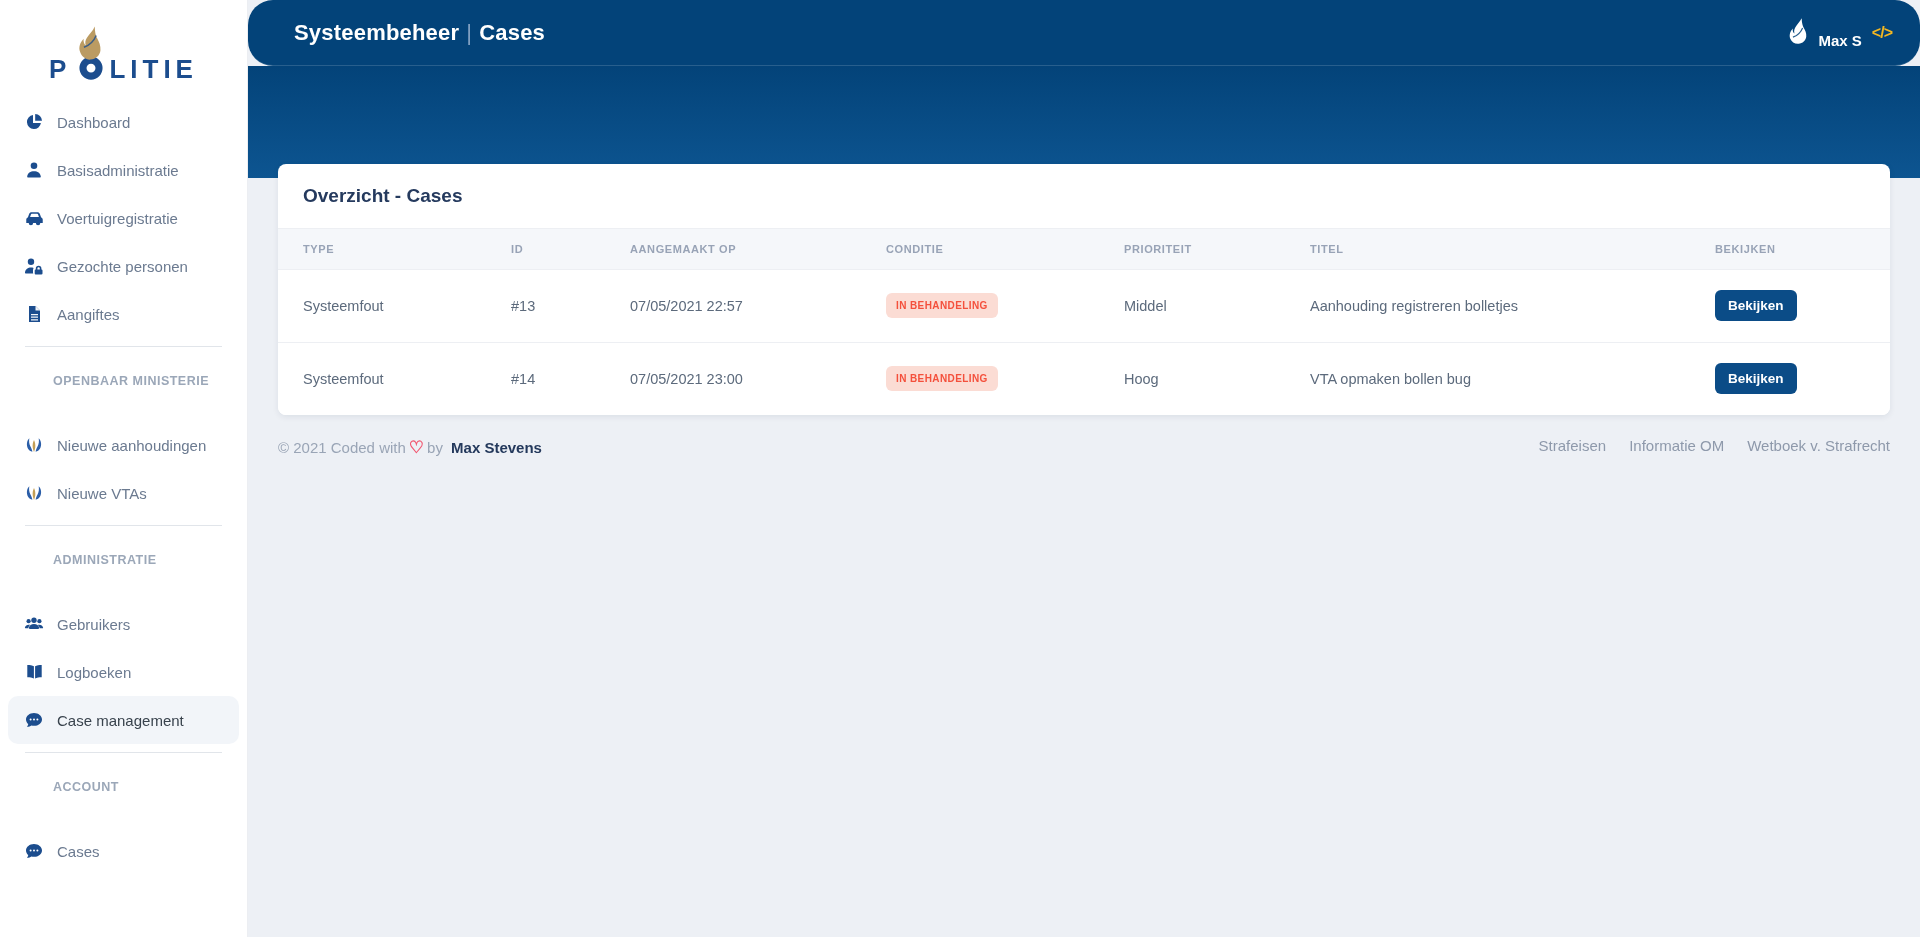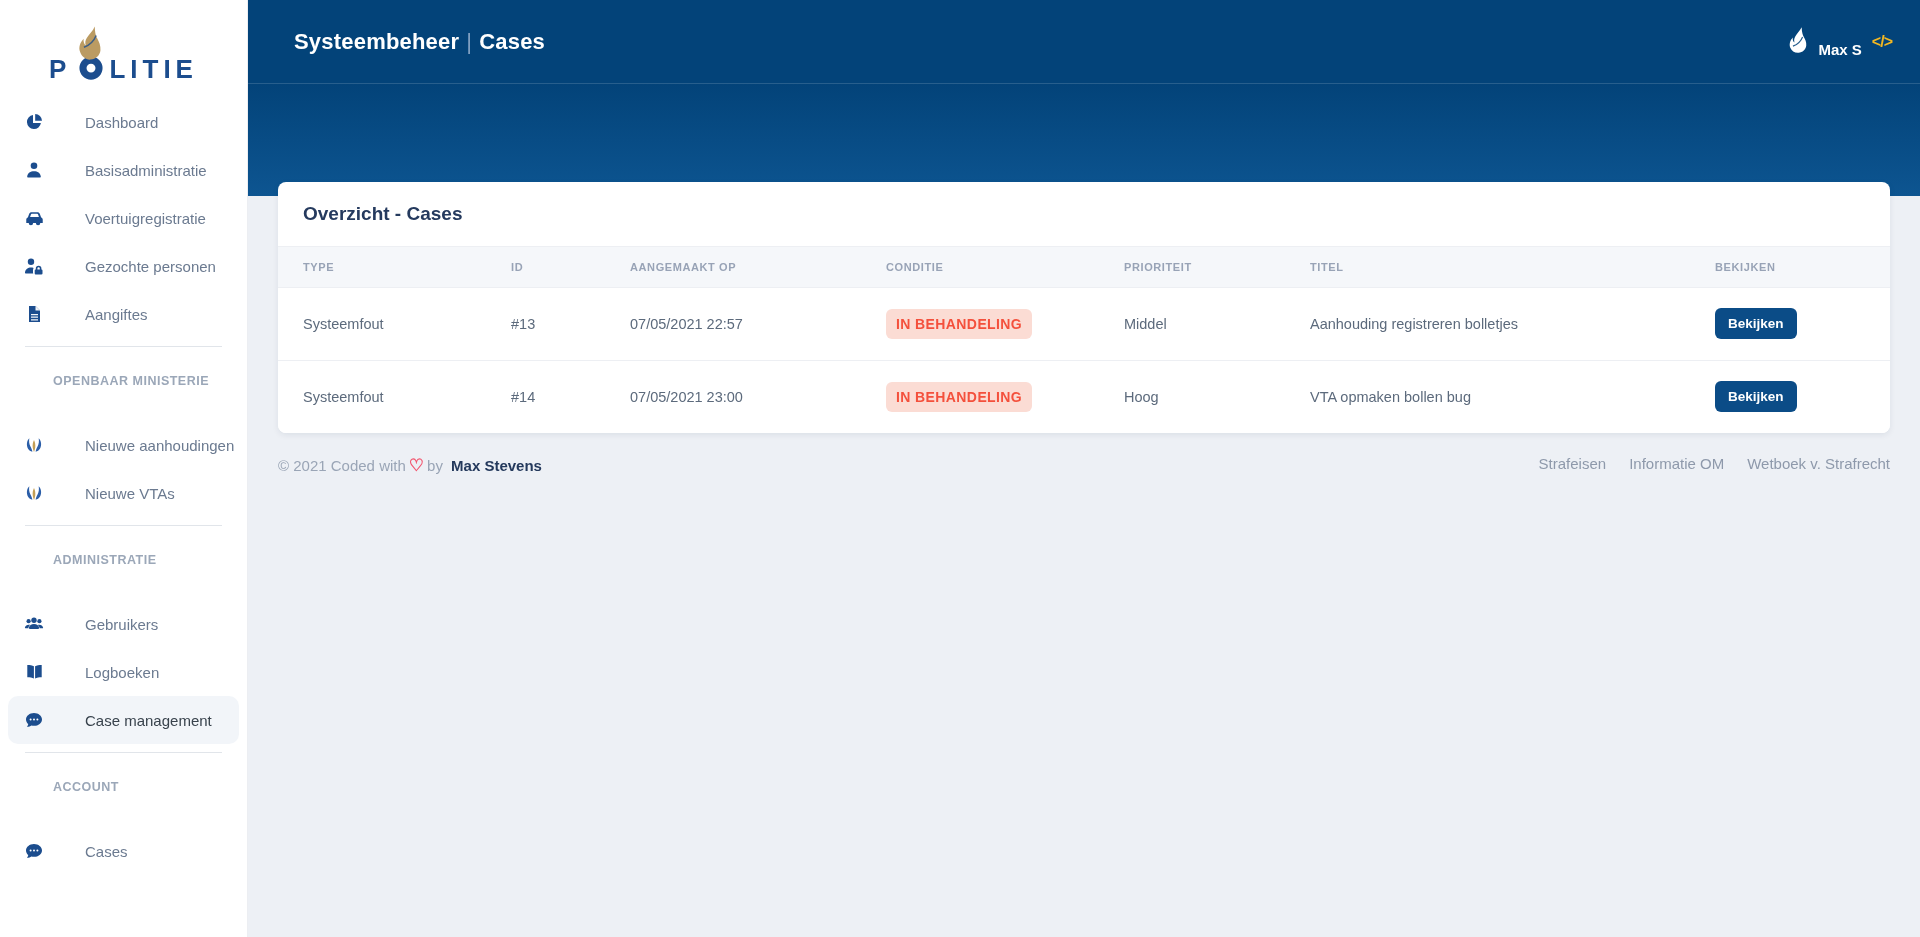--- a/index.html
+++ b/index.html
@@ -11,37 +11,37 @@
   .sidebar { width:248px; min-width:248px; height:100%; background:#ffffff;
     border-right:1px solid #eceef2; overflow:hidden; }
   .logo { display:flex; align-items:flex-end; justify-content:center;
     margin-top:24px; height:56px; cursor:pointer; }
   .logo span { font-size:26px; font-weight:800; letter-spacing:5px;
     color:#1c4d8e; line-height:22px; }
   .logo svg { margin:0 1px -1px 3px; }
 
   .nav { margin-top:18px; }
   .nav-item { height:48px; margin:0 8px; display:flex; align-items:center;
-    padding-left:16px; border-radius:10px; cursor:pointer;gap:28px; }
+    padding-left:16px; border-radius:10px; cursor:pointer; }
   .nav-item.active { background:#f2f5f9; }
   .nav-item .ico { width:20px; height:20px; display:flex; align-items:center;
     justify-content:center; color:#1c4d8e; flex:none; }
   .nav-item .lbl { margin-left:13px; font-size:15px; color:#6b7a90; white-space:nowrap; }
   .nav-item.active .lbl { color:#39434d; }
 
   .nav hr { border:none; border-top:1px solid #e1e5ea; margin:8px 25px 0 25px; }
   .nav-heading { margin:27px 0 33px 4px; padding-left:49px; font-size:12.5px;
     font-weight:700; letter-spacing:.5px; color:#9ba7b8; }
 
   
   .main { flex:1; display:flex; flex-direction:column; height:100%; }
 
-  .topbar { height:84px; background:#034379; display:flex; align-items:center;
+  .topbar { height:66px; background:#034379; display:flex; align-items:center;
     justify-content:space-between; padding:0 28px 0 46px;
-    border-bottom:1px solid rgba(255,255,255,.15); flex:none; }
+    border-bottom:1px solid rgba(255,255,255,.15); flex:none;border-radius:25px; }
   .topbar h1 { font-size:22px; font-weight:700; color:#ffffff; letter-spacing:.2px; }
   .topbar h1 .sep { color:#7f9fc0; font-weight:400; padding:0 7px; }
   .user-area { display:flex; align-items:center; gap:10px; cursor:pointer; }
   .user-area .uname { color:#ffffff; font-size:15px; font-weight:700;margin-top:16px; }
   .code-ico { font-weight:800; font-size:16px; letter-spacing:-1px; }
   .code-ico .y { color:#f2b722; }
 
   .band { height:112px; flex:none;
     background:linear-gradient(180deg,#034379 0%, #0d5591 100%); }
 
@@ -56,21 +56,21 @@
   col.c-type{width:208px} col.c-id{width:119px} col.c-created{width:256px}
   col.c-cond{width:238px} col.c-prio{width:186px} col.c-titel{width:405px}
   thead th { background:#f5f7fa; text-align:left; font-size:11px; font-weight:700;
     letter-spacing:.6px; color:#98a3b6; padding:14px 10px 14px 25px;
     border-top:1px solid #edeff3; border-bottom:1px solid #edeff3; }
   tbody td { padding:20px 10px 21px 25px; font-size:14.5px; color:#5c6a7c;
     border-bottom:1px solid #edeff3; background:#ffffff; }
   tbody tr:last-child td { border-bottom:none; }
 
   .badge { display:inline-block; background:#fbdcd4; color:#f4503c;
-    font-size:14px; font-weight:700; letter-spacing:.4px; padding:7px 10px;
+    font-size:10px; font-weight:700; letter-spacing:.4px; padding:7px 10px;
     border-radius:6px; white-space:nowrap; }
   .btn-view { background:#0b4c87; color:#ffffff; border:none; border-radius:6px;
     font-family:inherit; font-size:13.5px; font-weight:700; padding:8px 13px;
     cursor:pointer; }
 
   .page-footer { display:flex; justify-content:space-between; align-items:flex-start;
     margin-top:22px; font-size:15px; color:#9aa5b6; }
   .page-footer .heart { color:#f2566f; font-weight:700; font-size:17px; padding:0 3px; }
   .page-footer .author { color:#24395c; font-weight:700; text-decoration:none;
     cursor:pointer; margin-left:4px; }

